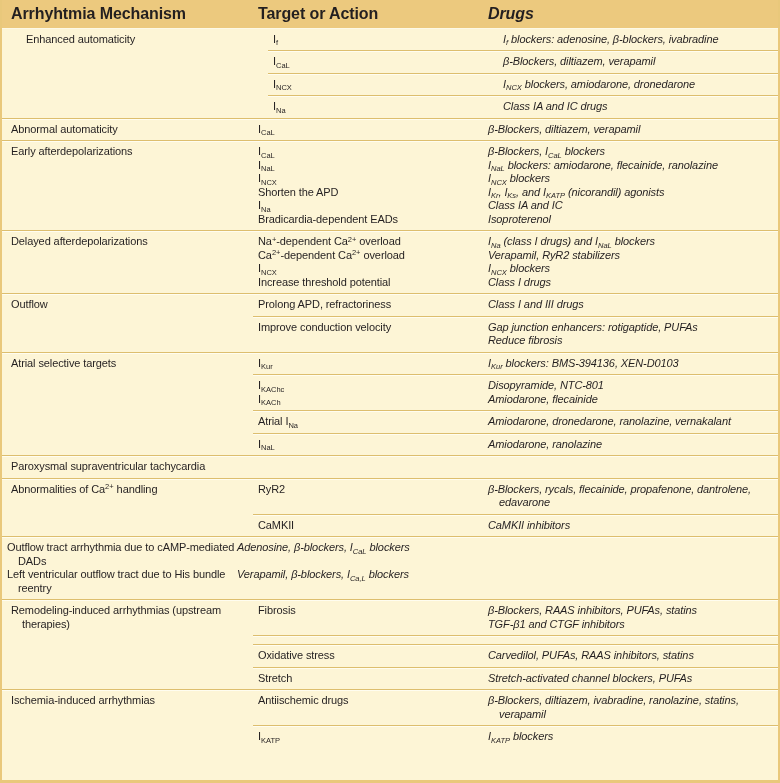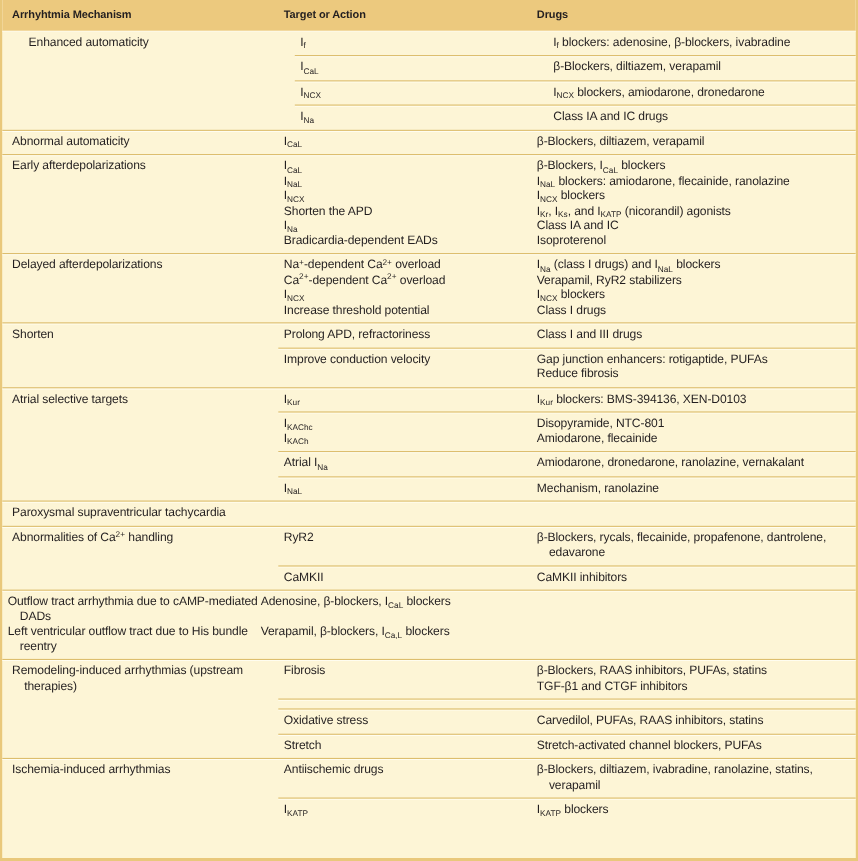--- a/index.html
+++ b/index.html
@@ -17,34 +17,34 @@
     border-left:2px solid var(--border-gold);
     border-right:2px solid var(--border-gold);
     border-bottom:3px solid var(--border-gold);
     overflow:hidden;
     font-family:"Liberation Sans","DejaVu Sans",sans-serif;
     font-size:11px;line-height:13.5px;color:var(--text);
     letter-spacing:-0.1px;
   }
   .thead{
     display:flex;background:var(--header-bg);
-    font-weight:bold;font-size:10px;
+    font-weight:bold;font-size:16px;
     padding:7px 0;
   }
   .tbody{border-top:1px solid #fdf9e6;}
   .c-mech{width:251px;box-sizing:border-box;padding-left:9px;flex:none;}
   .section{display:flex;border-top:1px solid var(--rule-gold);box-shadow:inset 0 1px 0 var(--rule-highlight);}
   .section:first-child{border-top:none;box-shadow:none;margin-left:15px;}
   .mech{width:251px;flex:none;box-sizing:border-box;padding:4px 8px 4px 9px;}
   .rows{flex:1;display:flex;flex-direction:column;min-width:0;}
   .row{padding:4px 0;}
   .row + .row{border-top:1px solid var(--rule-gold);box-shadow:inset 0 1px 0 var(--rule-highlight);}
   .entry{display:flex;}
   .tcol{width:235px;flex:none;box-sizing:border-box;padding-left:5px;}
-  .dcol{flex:1;box-sizing:border-box;padding-right:8px;min-width:0;}
+  .dcol{flex:1;box-sizing:border-box;padding-right:8px;min-width:0;font-style:italic;}
   .line{padding-left:11px;text-indent:-11px;}
   sub,sup{font-size:7.5px;letter-spacing:0;line-height:0;position:relative;vertical-align:baseline;}
   sub{top:2.5px;}
   sup{top:-3.5px;}
 </style>
 </head>
 <body>
 
 <div class="table-wrap">
   <div class="thead">
@@ -210,21 +210,21 @@
               </div>
               <div class="dcol">
                 <div class="line">Class I drugs</div>
               </div>
             </div>
           </div>
         </div>
       </div>
       <div class="section">
         <div class="mech">
-          <div class="line">Shorten</div>
+          <div class="line">Outflow</div>
         </div>
         <div class="rows">
           <div class="row">
             <div class="entry">
               <div class="tcol">
                 <div class="line">Prolong APD, refractoriness</div>
               </div>
               <div class="dcol">
                 <div class="line">Class I and III drugs</div>
               </div>
@@ -279,21 +279,21 @@
                 <div class="line">Amiodarone, dronedarone, ranolazine, vernakalant</div>
               </div>
             </div>
           </div>
           <div class="row">
             <div class="entry">
               <div class="tcol">
                 <div class="line">I<sub>NaL</sub></div>
               </div>
               <div class="dcol">
-                <div class="line">Mechanism, ranolazine</div>
+                <div class="line">Amiodarone, ranolazine</div>
               </div>
             </div>
           </div>
         </div>
       </div>
       <div class="section">
         <div class="mech">
           <div class="line">Paroxysmal supraventricular tachycardia</div>
         </div>
         <div class="rows">

